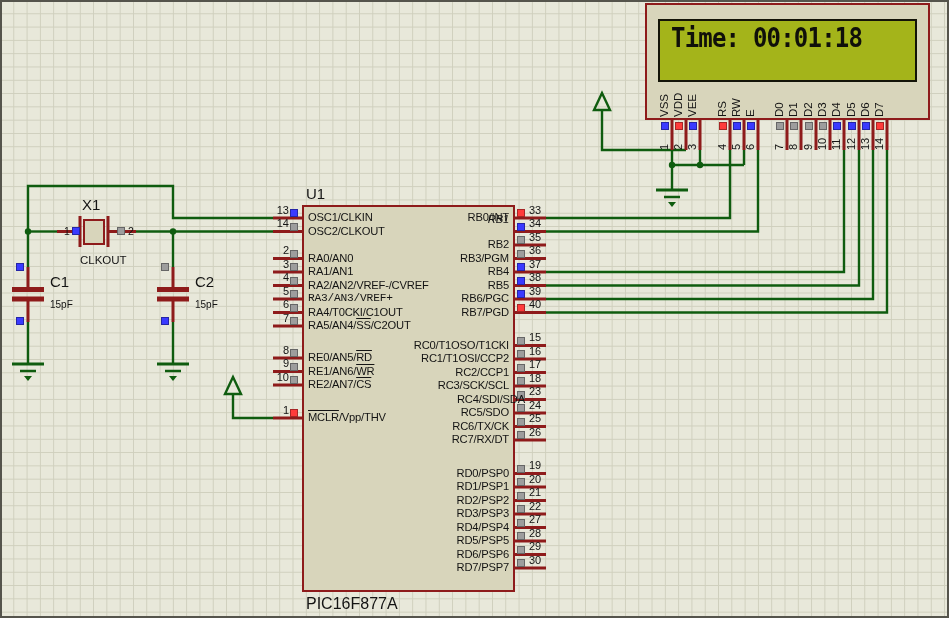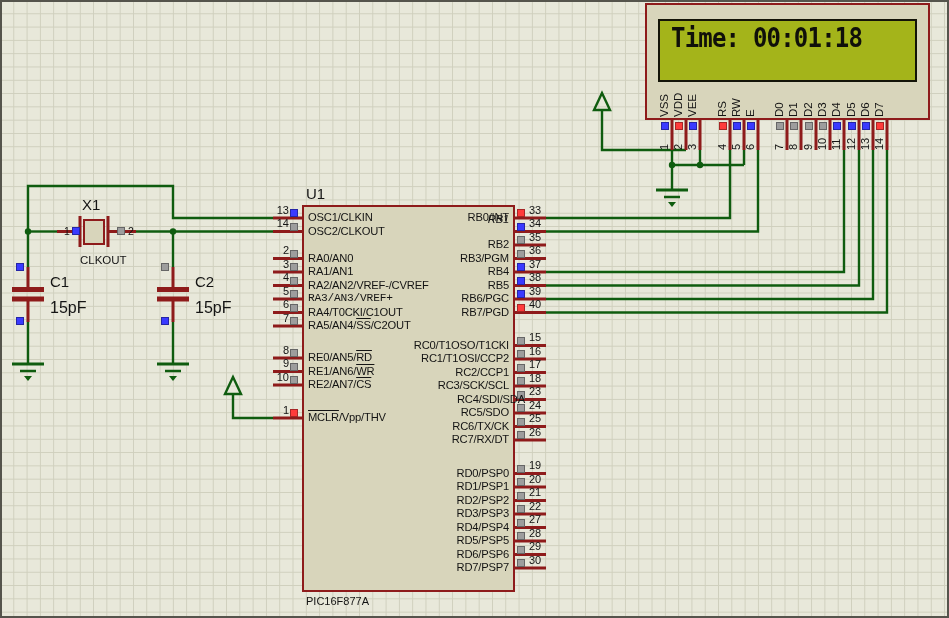--- a/index.html
+++ b/index.html
@@ -9,21 +9,21 @@
     background-image:linear-gradient(#cfcfbd 1px,transparent 1px),
                      linear-gradient(90deg,#cfcfbd 1px,transparent 1px);
     background-size:13.3px 13.3px;
     font-family:"Liberation Sans",sans-serif;
   }
   .frame{position:absolute;inset:0;border:2px solid #55544c;pointer-events:none;z-index:9;}
   .body-box{position:absolute;background:#d8d5bb;border:2px solid #8e1b1b;box-sizing:border-box;z-index:2;}
   #wires{position:absolute;left:0;top:0;z-index:3;}
   .lbl{position:absolute;color:#141414;white-space:nowrap;z-index:5;line-height:1;}
   .ref{font-size:15px;}
-  .val{font-size:16px;}
+  .val{font-size:10px;}
   .pin-name{font-size:11.2px;letter-spacing:-0.2px;}
   .pin-num{font-size:11px;}
   .ol{text-decoration:overline;}
   .sq{position:absolute;width:8px;height:8px;box-sizing:border-box;border:1px solid rgba(0,0,0,.35);z-index:5;}
   .vrot{transform:rotate(-90deg);transform-origin:0 0;}
   .lcd-screen{position:absolute;background:#a4b41a;border:2px solid #141408;box-sizing:border-box;z-index:3;}
   .lcd-text{
     position:absolute;z-index:4;color:#10100a;
     font-family:"DejaVu Sans Mono",monospace;font-weight:bold;
     font-size:24px;letter-spacing:-0.8px;line-height:1;
@@ -31,21 +31,21 @@
   }
 </style>
 </head>
 <body>
 
 <div id="canvas">
   <div class="frame"></div>
 
   <div class="body-box" style="left:302px;top:205px;width:213px;height:387px;"></div>
   <div class="lbl ref" style="left:306px;top:186px;">U1</div>
-  <div class="lbl val" style="left:306px;top:596px;font-size:11px;">PIC16F877A</div>
+  <div class="lbl val" style="left:306px;top:596px;font-size:16px;">PIC16F877A</div>
 
   <div class="body-box" style="left:645px;top:3px;width:285px;height:117px;"></div>
   <div class="lcd-screen" style="left:658px;top:19px;width:259px;height:63px;"></div>
   <div class="lcd-text" style="left:671px;top:25px;">Time: 00:01:18</div>
 
   <div class="lbl ref" style="left:82px;top:197px;">X1</div>
   <div class="lbl val" style="left:80px;top:255px;font-size:11.5px;">CLKOUT</div>
 
   <div class="lbl ref" style="left:50px;top:274px;">C1</div>
   <div class="lbl val" style="left:50px;top:300px;">15pF</div>

